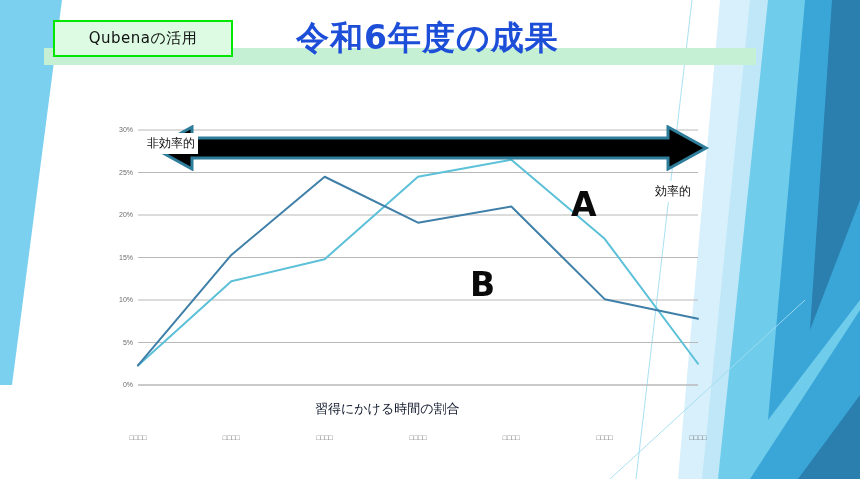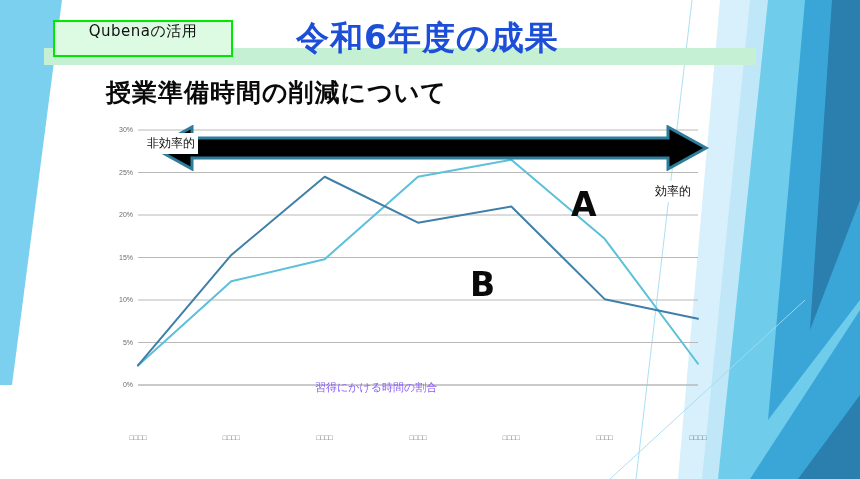--- a/index.html
+++ b/index.html
@@ -23,21 +23,21 @@
   
   #title-bar{
     position:absolute;left:44px;top:48px;width:712px;height:17px;
     background:#c6f0d4;
   }
   
   #qubena-tag{
     position:absolute;left:53px;top:20px;width:180px;height:37px;
     border:2px solid #00e800;
     background:#ddfbe3;
-    display:flex;align-items:flex-start;justify-content:center;
+    display:flex;align-items:center;justify-content:center;
     box-sizing:border-box;
     z-index:6;
   }
   #qubena-tag span{
     font-size:15px;color:#111;letter-spacing:.5px;
     font-family:"DejaVu Sans","Liberation Sans",sans-serif;
   }
   
   #main-title{
     position:absolute;left:296px;top:16px;
@@ -72,22 +72,22 @@
   
   .series-letter{
     position:absolute;z-index:9;
     font-size:33px;font-weight:bold;color:#0a0a0a;
     font-family:"DejaVu Sans","Liberation Sans",sans-serif;
   }
   #letter-a{left:571px;top:185px;}
   #letter-b{left:470px;top:265px;}
   
   #x-axis-title{
-    position:absolute;left:315px;top:380px;z-index:9;
-    font-size:11px;color:#8b5cf6;
+    position:absolute;left:315px;top:400px;z-index:9;
+    font-size:13px;color:#0f172a;
     font-family:"DejaVu Sans","Liberation Sans",sans-serif;
     white-space:nowrap;
   }
   .ytick{
     position:absolute;z-index:4;
     font-size:7px;color:#6b6b6b;text-align:right;width:24px;
     font-family:"Liberation Sans",sans-serif;
   }
   .xtick{
     position:absolute;z-index:4;top:434px;
@@ -117,21 +117,20 @@
     <line x1="10" y1="479" x2="205" y2="300" stroke="#9fdcf2" stroke-width="0.9" fill="none"></line>
   </svg>
 
   <div id="title-bar"></div>
 
   <div id="qubena-tag">
     <span>Qubenaの活用</span>
   </div>
 
   <div id="main-title">令和6年度の成果</div>
-  <div id="sub-title">授業準備時間の削減について</div>
 
   <div id="chart">
     <svg id="chart-svg" width="600" height="320" viewBox="0 0 600 320">
       <g id="gridlines">
           <line x1="33" x2="593" y1="265" y2="265" stroke="#b8b8b8" stroke-width="1.4"></line>
           <line x1="33" x2="593" y1="222.5" y2="222.5" stroke="#b8b8b8" stroke-width="1"></line>
           <line x1="33" x2="593" y1="180.00000000000003" y2="180.00000000000003" stroke="#b8b8b8" stroke-width="1"></line>
           <line x1="33" x2="593" y1="137.5" y2="137.5" stroke="#b8b8b8" stroke-width="1"></line>
           <line x1="33" x2="593" y1="95.00000000000001" y2="95.00000000000001" stroke="#b8b8b8" stroke-width="1"></line>
           <line x1="33" x2="593" y1="52.49999999999999" y2="52.49999999999999" stroke="#b8b8b8" stroke-width="1"></line>

